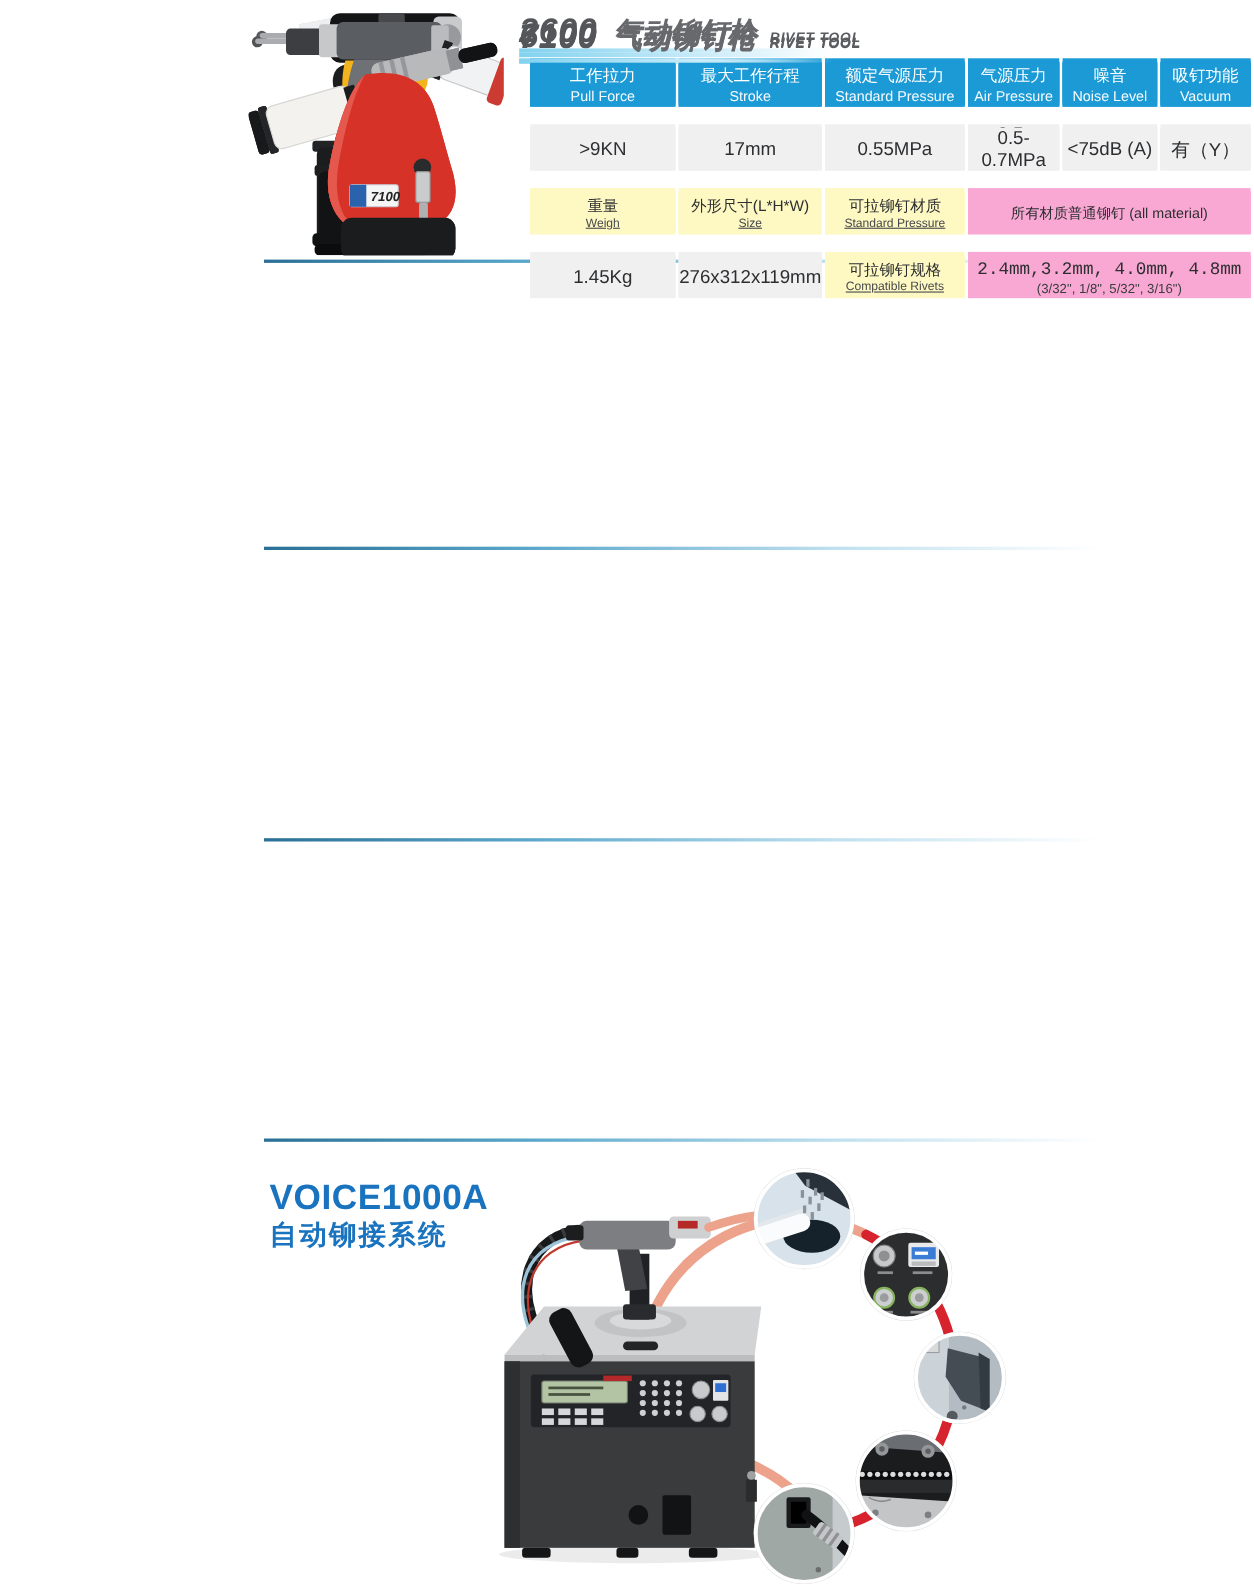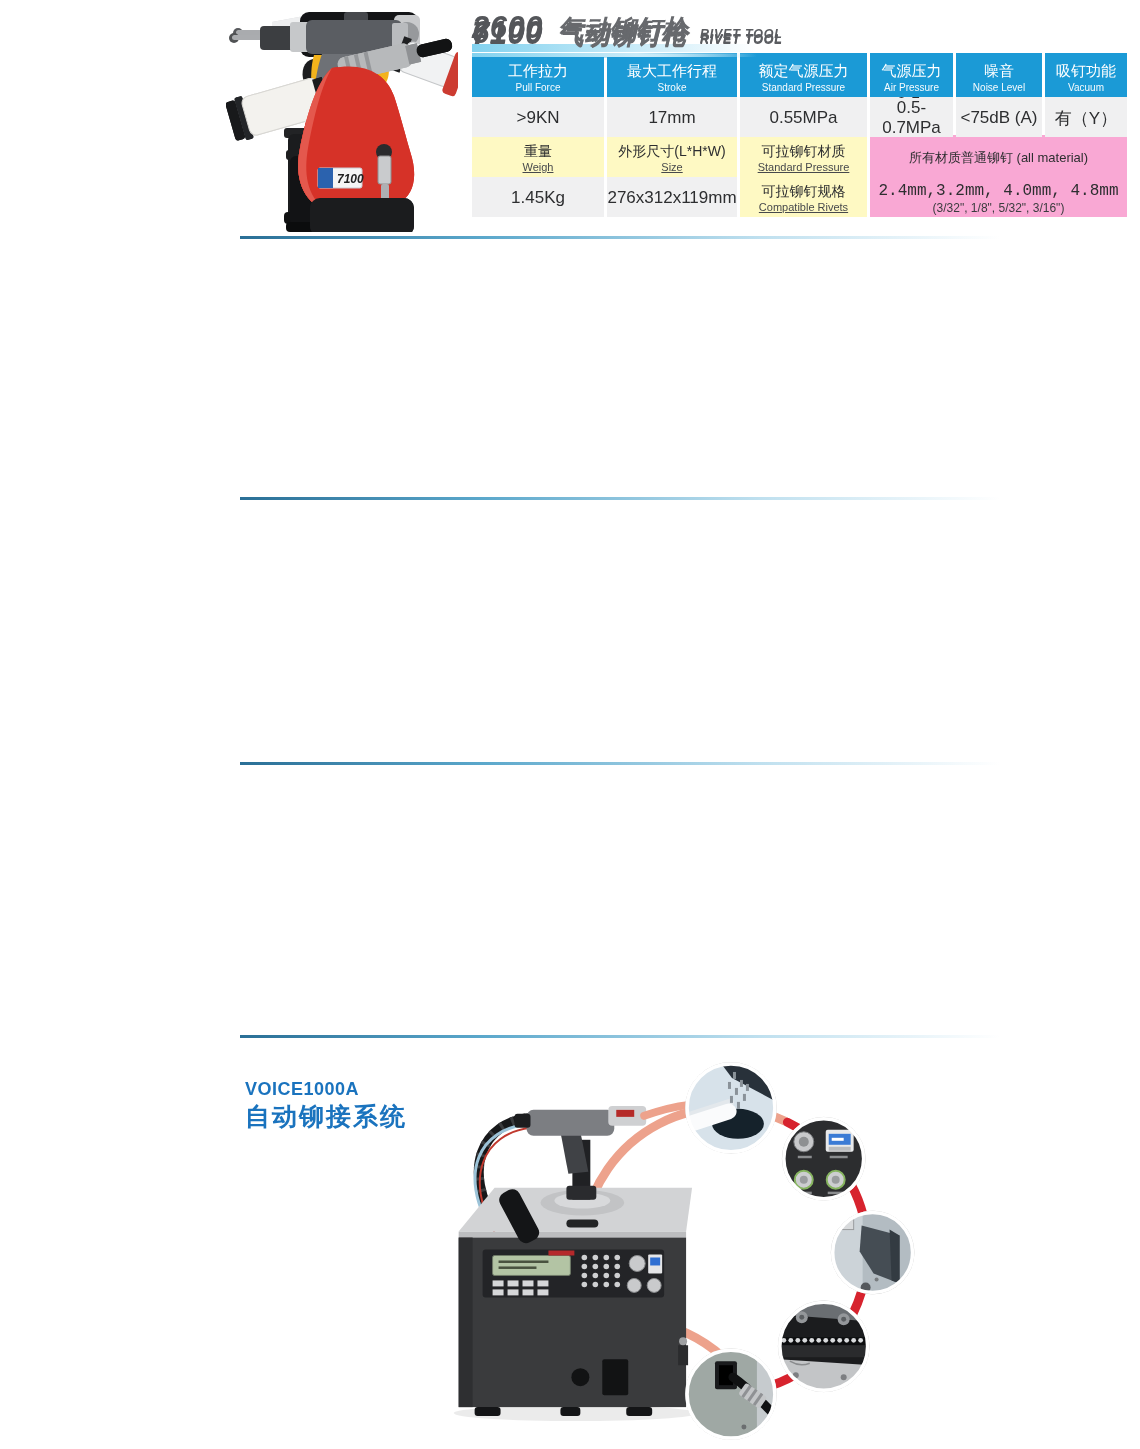--- a/index.html
+++ b/index.html
@@ -9,41 +9,41 @@
   .s1{top:0}.s2{top:255}.s3{top:515}.s4{top:790}
   .tool-img{position:absolute;left:226px;top:0;width:232px;height:232px;}
   .sec-title{position:absolute;left:472px;font-style:italic;color:#54565a;white-space:nowrap;}
   .s1 .sec-title{top:6px}.s2 .sec-title{top:10px}.s3 .sec-title{top:15px}.s4 .sec-title{top:16px}
   .model{font-size:31px;font-weight:bold;letter-spacing:.5px;}
   .tzh{font-size:26px;font-weight:bold;margin-left:10px;color:#67696d;}
   .ten{font-size:12.5px;font-weight:bold;margin-left:8px;letter-spacing:.8px;color:#5a5c60;}
   .t-underline{position:absolute;left:472px;width:300px;height:4px;
     background:linear-gradient(to right,#82d2ef 0%,#c9ebf8 55%,rgba(255,255,255,0) 95%);}
   .s1 .t-underline{top:44px}.s2 .t-underline{top:48px}.s3 .t-underline{top:53px}.s4 .t-underline{top:54px}
-  .spec-table{position:absolute;left:472px;width:655px;display:grid;
-    grid-template-columns:132px 130px 127px 83px 86px 82px;gap:2px 3px;}
+  .spec-table{position:absolute;left:482px;width:655px;display:grid;
+    grid-template-columns:132px 130px 127px 83px 86px 82px;gap:20px 3px;}
   .s1 .spec-table{top:53px}.s2 .spec-table{top:56px}.s3 .spec-table{top:57px}.s4 .spec-table{top:57px}
   .spec-table>div{display:flex;flex-direction:column;align-items:center;justify-content:center;text-align:center;}
   .th{background:#1b9ad6;color:#fff;height:40px;}
   .th .zh{font-size:15px;}
-  .th .en{font-size:10px;margin-top:1px;opacity:.96;}
+  .th .en{font-size:13px;margin-top:1px;opacity:.96;}
   .cell{height:38px;}
   .cell.val{background:#f0f0f1;font-size:17px;}
   .cell.lbl{background:#fef9c3;}
   .cell.lbl .zh{font-size:14px;}
   .cell.lbl .en{font-size:11px;color:#47494c;text-decoration:underline;}
   .cell.span1,.cell.span2{grid-column:4/7;background:#f9a8d4;}
   .cell.span1{font-size:13px;}
   .cell.span2 .line1{font-size:16px;font-family:Liberation Mono, monospace;}
   .cell.span2 .line2{font-size:12px;margin-top:1px;color:#3a3c3e;}
   .divider{position:absolute;left:240px;width:800px;height:3px;
     background:linear-gradient(90deg,#2a6f96 0%,#5aa7cb 30%,#bfe0ef 65%,rgba(255,255,255,0) 95%);}
   .d1{top:236px}.d2{top:497px}.d3{top:762px}.d4{top:1035px}
   .bottom-title{position:absolute;left:245px;top:1068px;color:#1a73be;font-weight:bold;line-height:1.25;}
-  .bt1{font-size:18px;letter-spacing:.5px;margin-top:10px;}
+  .bt1{font-size:32px;letter-spacing:.5px;}
   .bt2{font-size:25px;letter-spacing:2px;}
   .machine{position:absolute;left:430px;top:1060px;width:580px;height:389px;}
   svg text{font-family:"Liberation Sans","DejaVu Sans",sans-serif;}
 </style>
 </head>
 <body>
 
 <div class="section s1">
   <svg class="tool-img" viewBox="0 0 232 232">
     <circle cx="12" cy="33" r="5" fill="#57595c"></circle>

